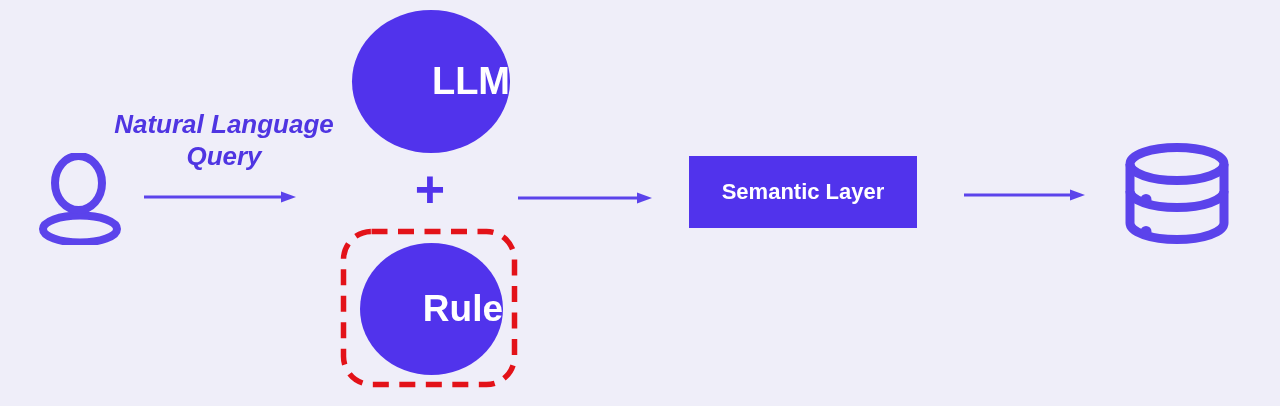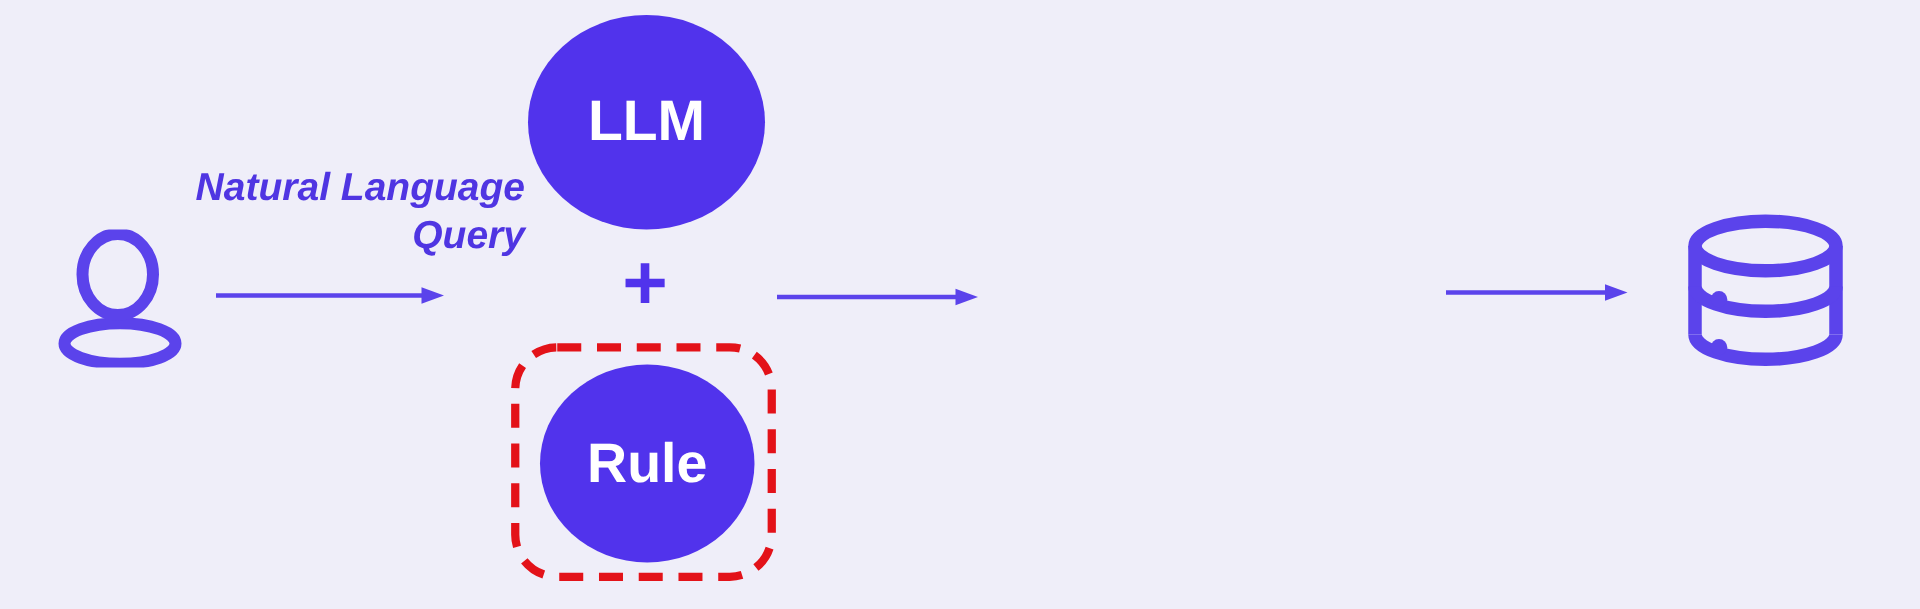--- a/index.html
+++ b/index.html
@@ -25,33 +25,33 @@
   .abs { position: absolute; }
 
   
   .flow-label {
     position: absolute;
     color: var(--c-label);
     font-style: italic;
     font-weight: 700;
     font-size: 26px;
     line-height: 1.23;
-    text-align: right;
+    text-align: center;
     white-space: pre-line;
     letter-spacing: 0px;
   }
 
   
   .node-circle {
     position: absolute;
     background: var(--c-accent);
     border-radius: 50%;
     display: flex;
     align-items: center;
-    justify-content: center;
+    justify-content: flex-end;
     color: var(--c-node_text);
     font-weight: 700;
   }
   .node-rect {
     position: absolute;
     background: var(--c-accent);
     display: flex;
     align-items: center;
     justify-content: center;
     color: var(--c-node_text);
@@ -117,20 +117,23 @@
   </div>
 
 
   <div class="abs" style="left:517px; top:191px;">
     <svg width="137" height="14" viewBox="0 0 137 14">
       <line x1="1" y1="7" x2="121" y2="7" stroke="var(--c-stroke)" stroke-width="3"></line>
       <polygon points="120,1.5 135,7 120,12.5" fill="var(--c-stroke)"></polygon>
     </svg>
   </div>
 
+  <div class="node-rect" id="semantic-node">
+    <span>Semantic Layer</span>
+  </div>
 
 
   <div class="abs" style="left:963px; top:188px;">
     <svg width="124" height="14" viewBox="0 0 124 14">
       <line x1="1" y1="7" x2="108" y2="7" stroke="var(--c-stroke)" stroke-width="3"></line>
       <polygon points="107,1.5 122,7 107,12.5" fill="var(--c-stroke)"></polygon>
     </svg>
   </div>
 
   <div class="abs" style="left:1120px; top:142px;">

